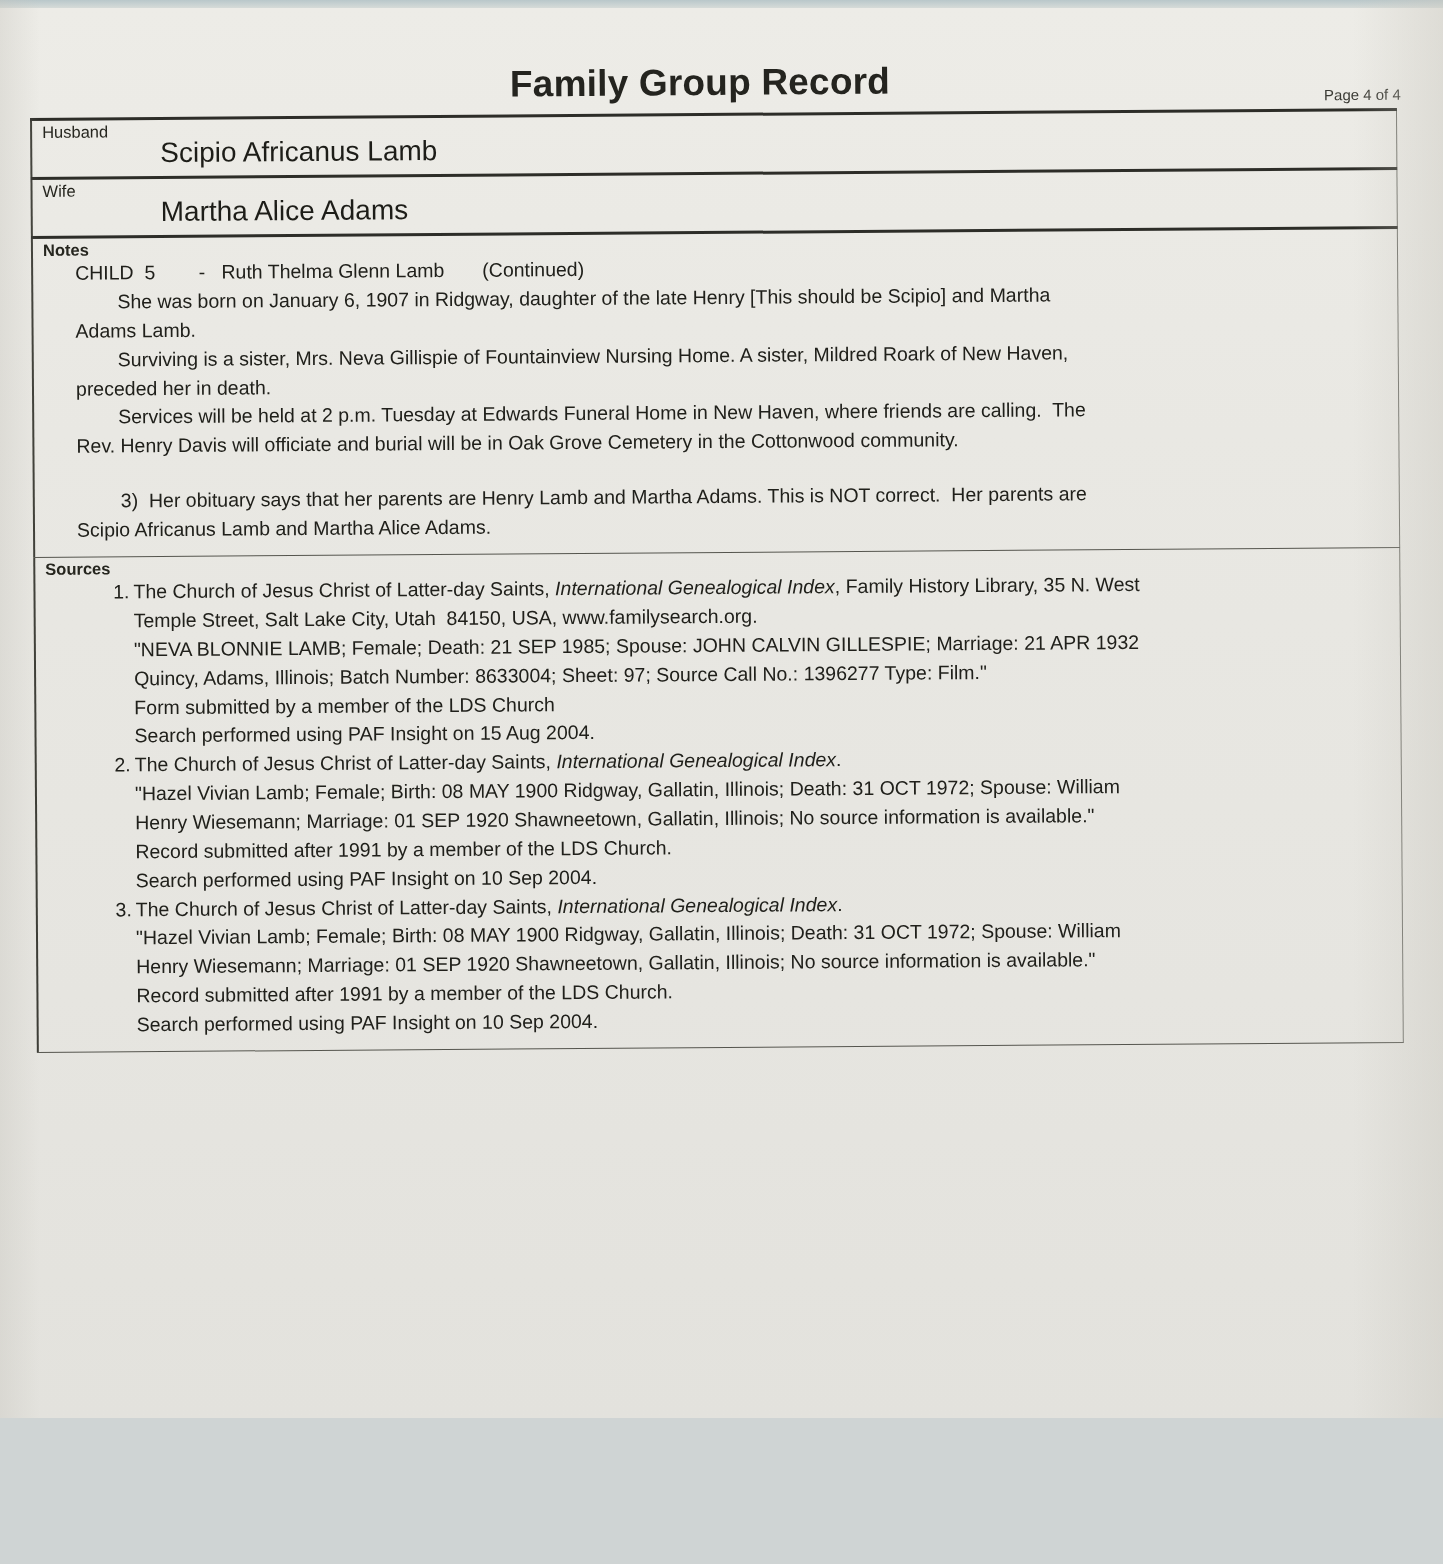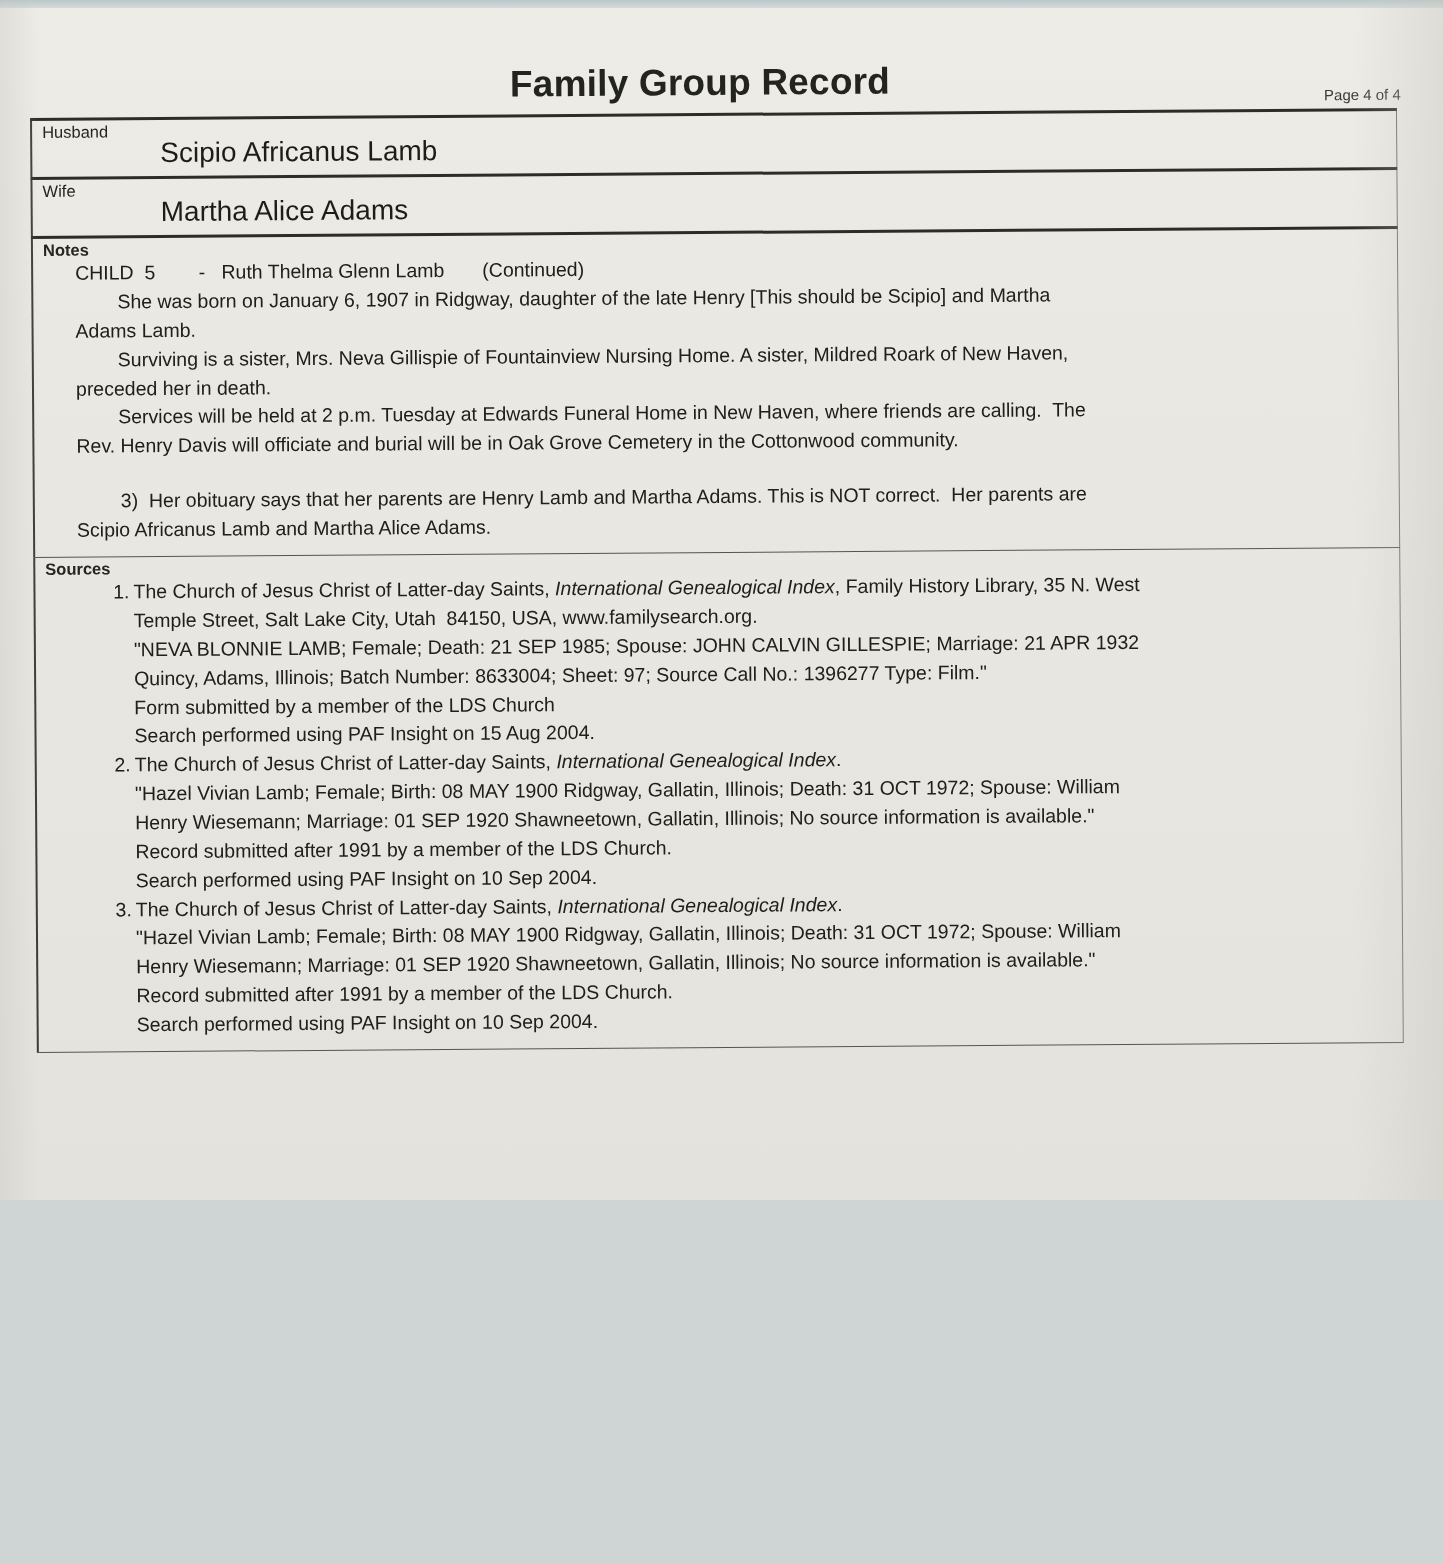--- a/index.html
+++ b/index.html
@@ -7,21 +7,21 @@
     margin: 0;
     padding: 0;
     background: #cfd4d4;
   }
   body {
     font-family: "Liberation Sans", sans-serif;
   }
   .page {
     position: relative;
     width: 1443px;
-    height: 1200px;
+    height: 1418px;
     overflow: hidden;
     background: #eab308;
   }
   
   .paper-top-edge {
     position: absolute;
     top: 0; left: 0; right: 0;
     height: 12px;
     background: linear-gradient(180deg, #b9c7ca 0%, #c8d2d2 35%, #e4e4df 100%);
   }

